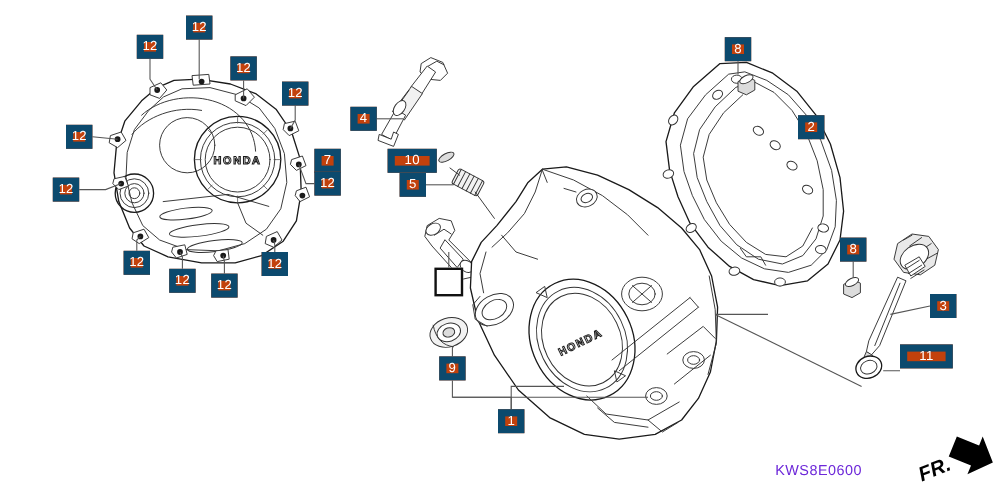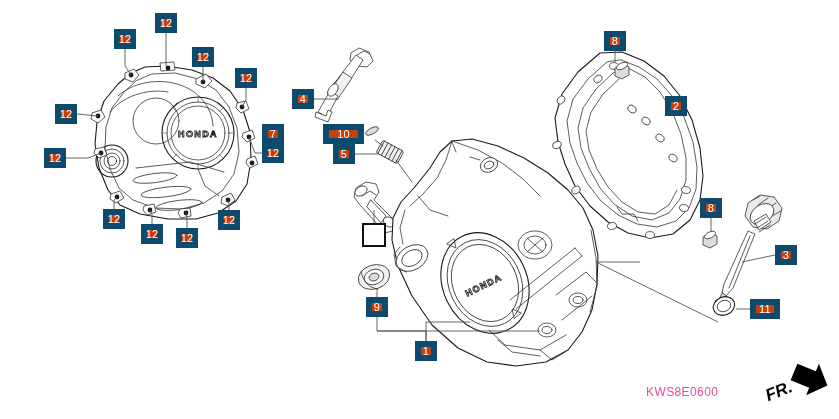--- a/index.html
+++ b/index.html
@@ -42,21 +42,21 @@
   }
   .callout.blank {
     background: #ffffff;
     border: 2px solid #111111;
   }
   
   #diagram-code {
     position: absolute;
     font-family: "Liberation Sans", sans-serif;
     font-size: 12px;
-    color: #ec4899;
+    color: #6d28d9;
     letter-spacing: 0.4px;
     white-space: nowrap;
   }
   #fr-marker {
     position: absolute;
     font-family: "Liberation Sans", sans-serif;
     font-size: 17px;
     font-weight: bold;
     font-style: italic;
     color: #000000;
@@ -368,20 +368,20 @@
       <div class="callout" style="left: 292px; top: 89px; width: 22px; height: 20px;">4</div>
       <div class="callout" style="left: 323px; top: 124px; width: 41px; height: 20px;">10</div>
       <div class="callout" style="left: 333px; top: 144px; width: 22px; height: 20px;">5</div>
       <div class="callout blank" style="left: 362px; top: 223px; width: 24px; height: 24px;"></div>
       <div class="callout" style="left: 366px; top: 297px; width: 22px; height: 20px;">9</div>
       <div class="callout" style="left: 415px; top: 341px; width: 22px; height: 20px;">1</div>
       <div class="callout" style="left: 604px; top: 31px; width: 22px; height: 20px;">8</div>
       <div class="callout" style="left: 665px; top: 96px; width: 22px; height: 20px;">2</div>
       <div class="callout" style="left: 700px; top: 198px; width: 22px; height: 20px;">8</div>
       <div class="callout" style="left: 775px; top: 245px; width: 22px; height: 20px;">3</div>
-      <div class="callout" style="left: 750px; top: 299px; width: 30px; height: 20px;">11</div>
+      <div class="callout" style="left: 750px; top: 287px; width: 44px; height: 20px;">11</div>
     </div>
 
   <div id="diagram-code" style="left:646px; top:385px;">KWS8E0600</div>
 
   <div id="fr-marker" style="left:770px; top:386px;">FR.</div>
 
 </div>
 
 </body></html>

